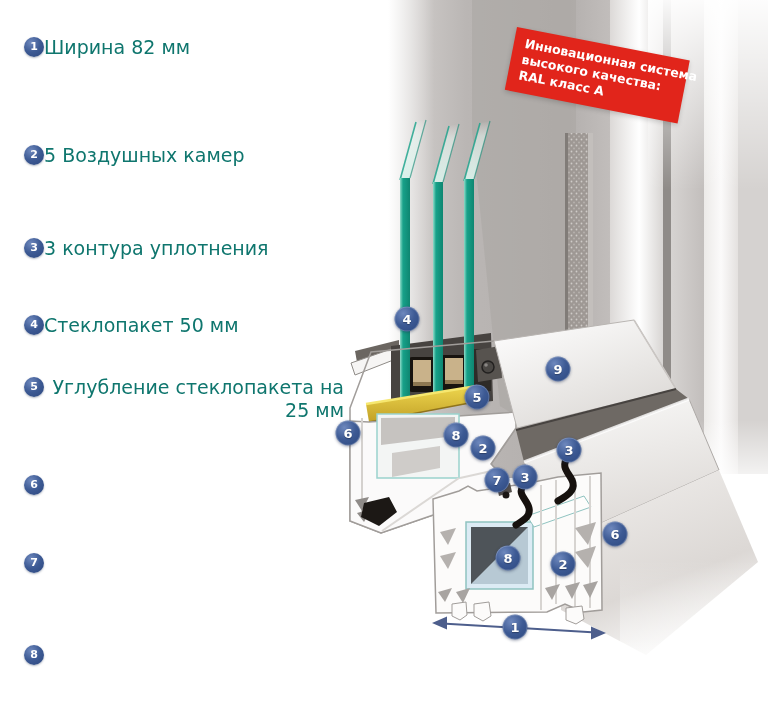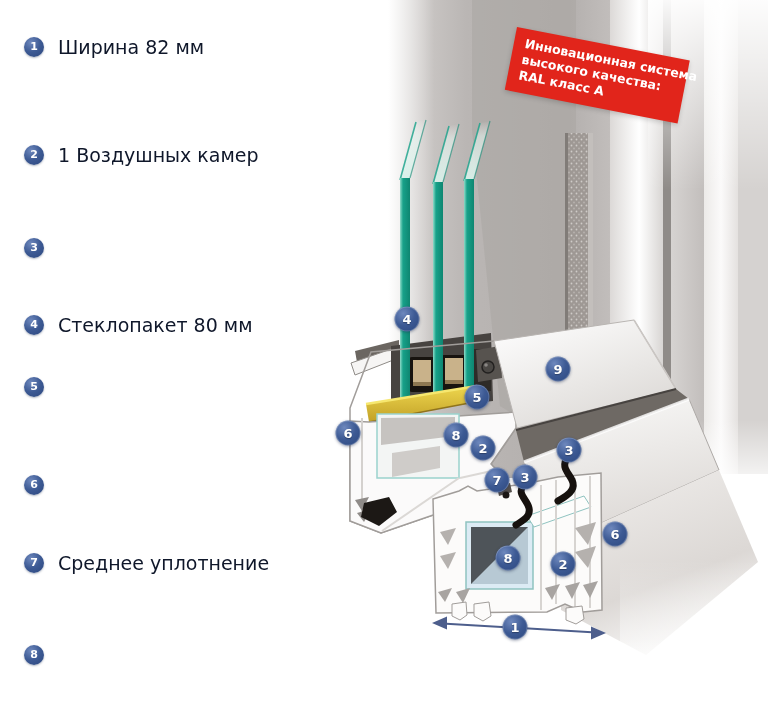--- a/index.html
+++ b/index.html
@@ -14,21 +14,21 @@
     position:absolute;left:24px;display:flex;align-items:flex-start;width:330px;
   }
   .badge{
     flex:0 0 auto;width:20px;height:20px;border-radius:50%;
     background:radial-gradient(circle at 35% 28%, #6e88bd 0%, #3d5a94 48%, #2c477e 100%);
     color:#fff;font-size:11px;font-weight:bold;line-height:20px;text-align:center;
     box-shadow:0 1px 2px rgba(30,45,80,.35);
     margin-top:1px;
   }
   .feature .label{
-    margin-left:14px;font-size:19px;line-height:23px;color:#0f172a;
+    font-size:19px;line-height:23px;color:#0f766e;
     max-width:300px;
     text-align:right;
   }
   
   #banner{
     position:absolute;left:517px;top:27px;width:176px;height:64px;
     transform:rotate(11deg);transform-origin:left top;
     background:#e1251b;color:#ffffff;
     padding:7px 6px 0 11px;box-sizing:border-box;
     box-shadow:0 2px 5px rgba(0,0,0,.18);
@@ -268,38 +268,39 @@
     <span>высокого качества:</span>
     <span>RAL класс A</span>
   </div>
 
   <div class="feature" style="top:36px">
     <span class="badge">1</span>
     <span class="label">Ширина 82 мм</span>
   </div>
   <div class="feature" style="top:144px">
     <span class="badge">2</span>
-    <span class="label">1 Воздушных камер</span>
+    <span class="label">5 Воздушных камер</span>
   </div>
   <div class="feature" style="top:237px">
     <span class="badge">3</span>
+    <span class="label">3 контура уплотнения</span>
   </div>
   <div class="feature" style="top:314px">
     <span class="badge">4</span>
-    <span class="label">Стеклопакет 80 мм</span>
+    <span class="label">Стеклопакет 50 мм</span>
   </div>
   <div class="feature" style="top:376px">
     <span class="badge">5</span>
+    <span class="label">Углубление стеклопакета на 25 мм</span>
   </div>
   <div class="feature" style="top:474px">
     <span class="badge">6</span>
   </div>
   <div class="feature" style="top:552px">
     <span class="badge">7</span>
-    <span class="label">Среднее уплотнение</span>
   </div>
   <div class="feature" style="top:644px">
     <span class="badge">8</span>
   </div>
 
   <div class="marker" style="left:407px;top:319px">4</div>
   <div class="marker" style="left:477px;top:397px">5</div>
   <div class="marker" style="left:558px;top:369px">9</div>
   <div class="marker" style="left:348px;top:433px">6</div>
   <div class="marker" style="left:456px;top:435px">8</div>

